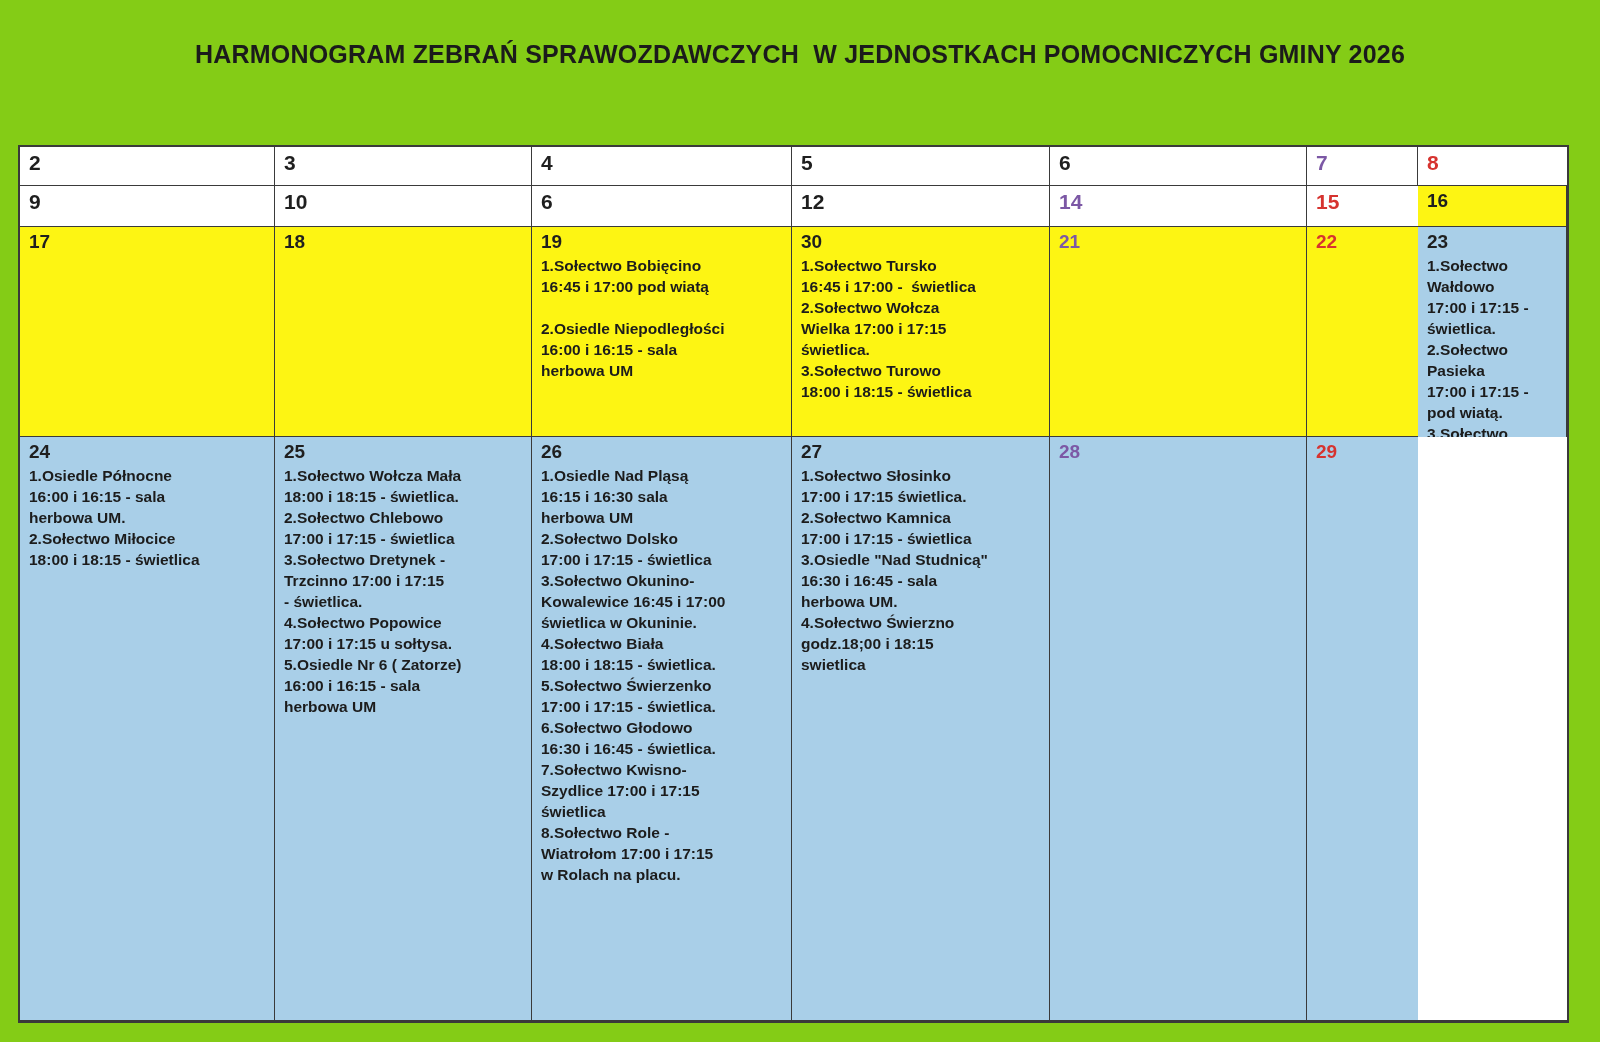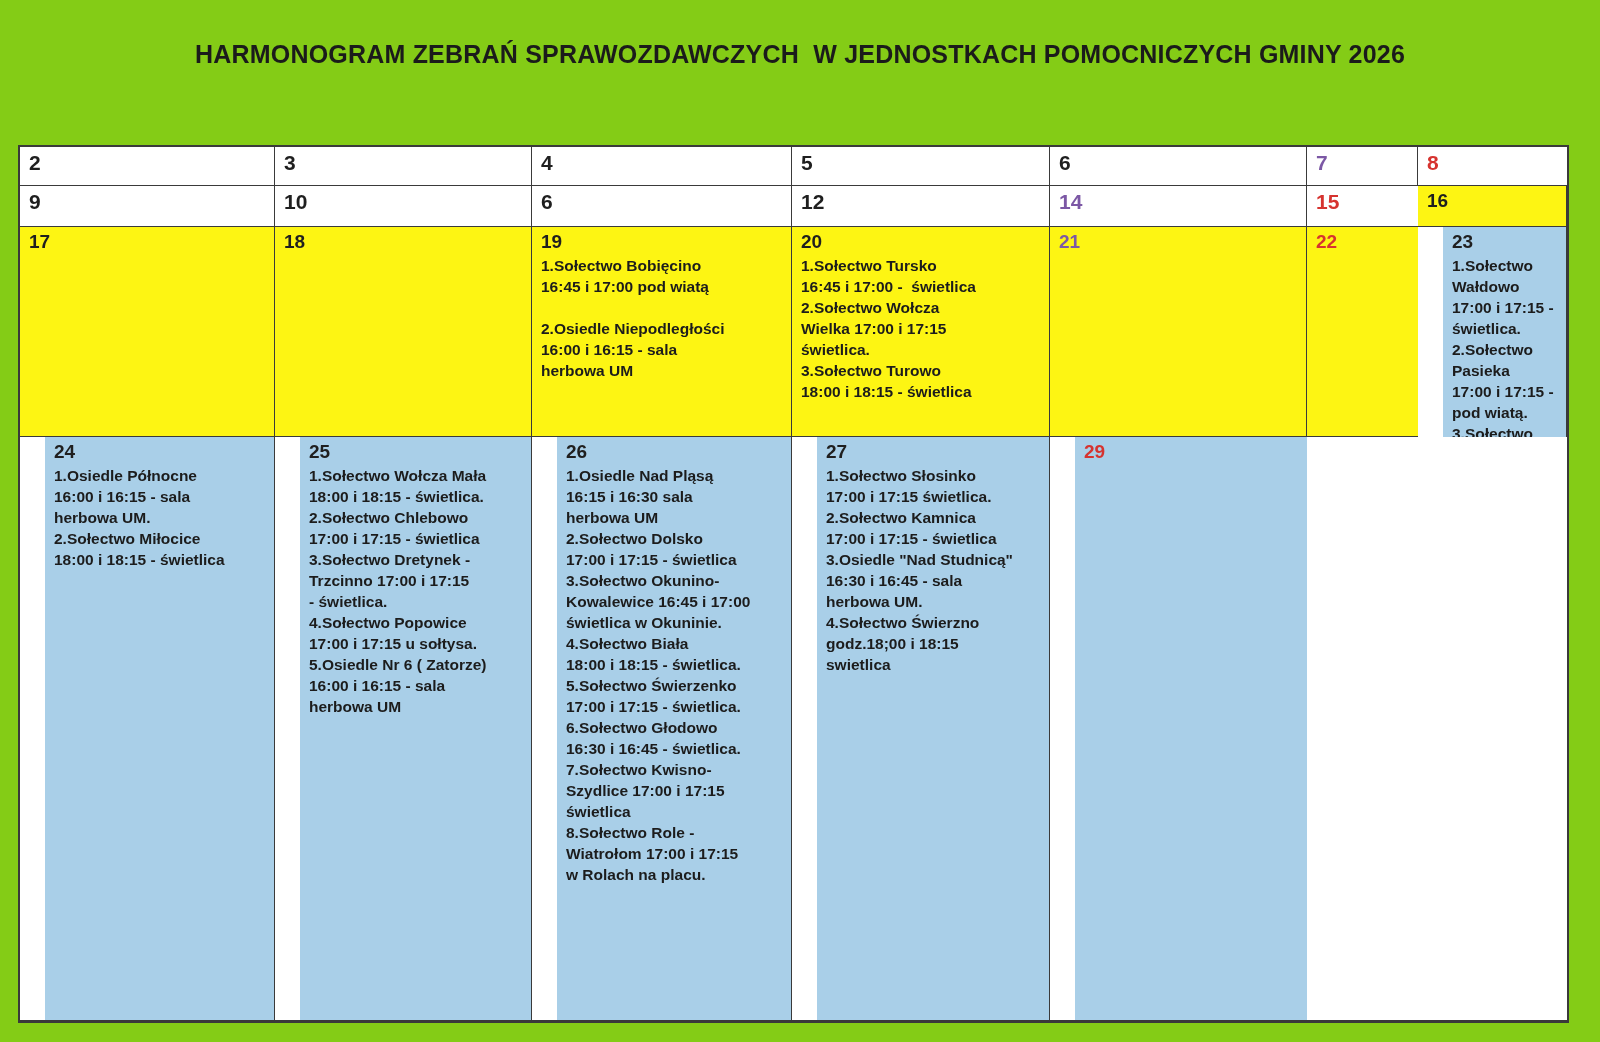--- a/index.html
+++ b/index.html
@@ -57,21 +57,21 @@
   .cell.sat .daynum { color: var(--saturday-day, #7c58a5); }
   .cell.sun .daynum { color: var(--sunday-day, #d6332f); }
   .celltext {
     font-size: 15.5px;
     font-weight: bold;
     color: var(--text, #1c1c1c);
     line-height: 21px;
     white-space: pre-wrap;
   }
 </style>
-<style>.row-yellow-bg { background: var(--yellow-week-bg, #fdf513); }.row-blue-bg { background: var(--blue-week-bg, #a9cfe8); margin-left: 25px; }.row-yellow-bg .daynum, .row-blue-bg .daynum { font-size: 19px; line-height: 26px; }.bottom-row { border-bottom: none; }</style></head>
+<style>.row-yellow-bg { background: var(--yellow-week-bg, #fdf513); }.row-blue-bg { background: var(--blue-week-bg, #a9cfe8); }.row-yellow-bg .daynum, .row-blue-bg .daynum { font-size: 19px; line-height: 26px; }.bottom-row { border-bottom: none; }</style></head>
 <body>
 
 <div class="page">
 
   <div class="title">HARMONOGRAM ZEBRAŃ SPRAWOZDAWCZYCH  W JEDNOSTKACH POMOCNICZYCH GMINY 2026</div>
 
   <div class="calendar">
 
     <div class="cell">
         <div class="daynum">2</div>
@@ -126,21 +126,21 @@
     <div class="cell row-yellow-bg">
         <div class="daynum yellow">19</div>
         <div class="celltext">1.Sołectwo Bobięcino
 16:45 i 17:00 pod wiatą
 
 2.Osiedle Niepodległości
 16:00 i 16:15 - sala
 herbowa UM</div>
       </div>
     <div class="cell row-yellow-bg">
-        <div class="daynum yellow">20</div>
+        <div class="daynum yellow">30</div>
         <div class="celltext">1.Sołectwo Tursko
 16:45 i 17:00 -  świetlica
 2.Sołectwo Wołcza
 Wielka 17:00 i 17:15
 świetlica.
 3.Sołectwo Turowo
 18:00 i 18:15 - świetlica</div>
       </div>
     <div class="cell sat row-yellow-bg">
         <div class="daynum yellow">21</div>
@@ -212,18 +212,21 @@
 17:00 i 17:15 świetlica.
 2.Sołectwo Kamnica
 17:00 i 17:15 - świetlica
 3.Osiedle "Nad Studnicą"
 16:30 i 16:45 - sala
 herbowa UM.
 4.Sołectwo Świerzno
 godz.18;00 i 18:15
 swietlica</div>
       </div>
+    <div class="cell sat row-blue-bg bottom-row">
+        <div class="daynum">28</div>
+      </div>
     <div class="cell sun last-col row-blue-bg bottom-row">
         <div class="daynum">29</div>
       </div>
 
   </div>
 </div>
 
 </body></html>

